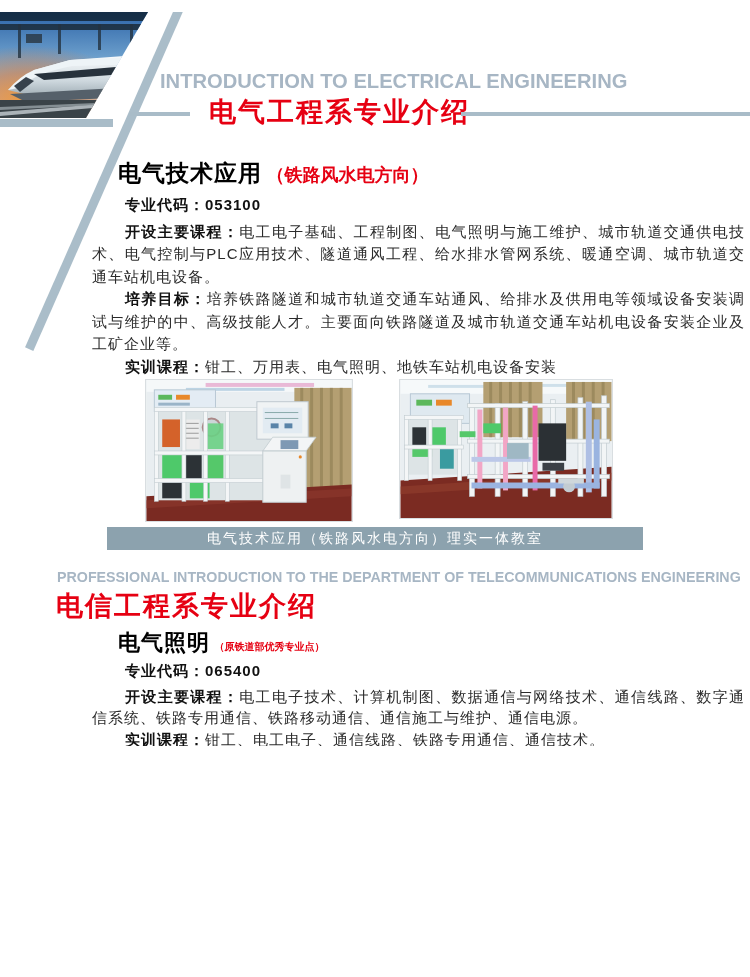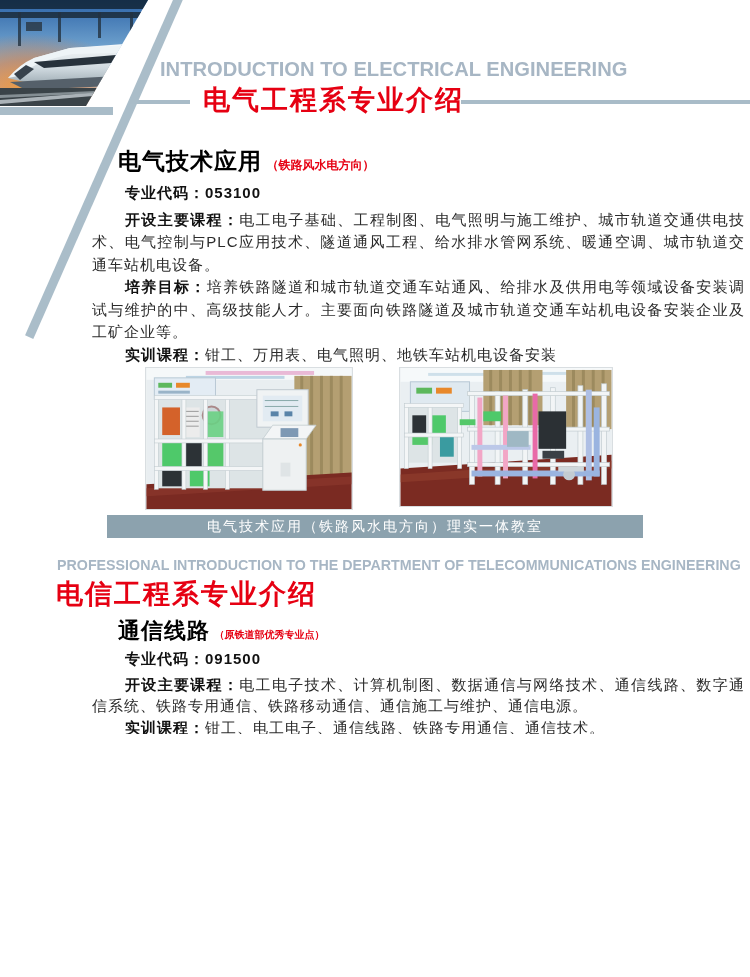--- a/index.html
+++ b/index.html
@@ -1,45 +1,45 @@
 <!DOCTYPE html>
 <html><head>
 <meta charset="utf-8">
 <style>
   html,body{margin:0;padding:0;background:#ffffff;}
   .page{
-    position:relative;width:750px;height:734px;margin:0 auto;background:#ffffff;
+    position:relative;width:750px;height:734px;margin:12px auto;background:#ffffff;
     overflow:hidden;font-family:"Liberation Sans","DejaVu Sans",sans-serif;color:#2b2b2b;
   }
   
   .hero{
     position:absolute;left:0;top:0;width:152px;height:106px;
     clip-path:polygon(0 0,148px 0,86px 106px,0 106px);
   }
   .hero svg{display:block;}
   .diag-stripe{
     position:absolute;left:176px;top:-6px;width:9px;height:375px;background:#aabdc9;
     transform:rotate(23.8deg);transform-origin:top center;
   }
   .bar-a{position:absolute;left:0;top:107px;width:113px;height:8px;background:#a9bcc8;}
   .eng-title-1{
     position:absolute;left:160px;top:57px;font-size:21px;font-weight:bold;color:#a7b6c4;
     letter-spacing:0;white-space:nowrap;transform:scaleX(.96);transform-origin:left top;
   }
   .red-title-1{
-    position:absolute;left:203px;top:82px;font-size:27px;font-weight:bold;color:#e60012;
+    position:absolute;left:209px;top:82px;font-size:27px;font-weight:bold;color:#e60012;
     letter-spacing:2px;white-space:nowrap;
   }
   .line-b{position:absolute;left:130px;top:100px;width:60px;height:4px;background:#a9bcc8;}
   .line-c{position:absolute;left:461px;top:100px;width:289px;height:4px;background:#a9bcc8;}
   
   .sec1-title{position:absolute;left:118px;top:146px;white-space:nowrap;}
   .sec2-subtitle{position:absolute;left:118px;top:616px;white-space:nowrap;}
   .sec-title-main{font-size:23px;font-weight:bold;color:#000000;letter-spacing:1px;}
-  .sec-title-note{font-size:12px;font-weight:bold;color:#e60012;letter-spacing:0;}
+  .sec-title-note{font-size:18px;font-weight:bold;color:#e60012;letter-spacing:0;}
   .sec2-subtitle .sec-title-main{font-size:22px;}
   .sec2-subtitle .sec-title-note{font-size:10px;}
   .eng-title-2{
     position:absolute;left:57px;top:556px;font-size:15px;font-weight:bold;color:#a7b6c4;
     white-space:nowrap;transform:scaleX(.95);transform-origin:left top;letter-spacing:0;
   }
   .red-title-2{
     position:absolute;left:56px;top:576px;font-size:27px;font-weight:bold;color:#e60012;
     letter-spacing:2px;white-space:nowrap;
   }
@@ -252,27 +252,27 @@
   </div>
 
   <div class="caption-bar cap1">
     <span>电气技术应用（铁路风水电方向）理实一体教室</span>
   </div>
 
   <div class="eng-title-2">PROFESSIONAL INTRODUCTION TO THE DEPARTMENT OF TELECOMMUNICATIONS ENGINEERING</div>
   <div class="red-title-2">电信工程系专业介绍</div>
 
   <div class="sec2-subtitle">
-    <span class="sec-title-main">通信线路</span>
+    <span class="sec-title-main">电气照明</span>
     <span class="sec-title-note">（原铁道部优秀专业点）</span>
   </div>
 
   <div class="body-block body-2">
     <p class="code-line">
-      <span>专业代码：</span><span>091500</span>
+      <span>专业代码：</span><span>065400</span>
     </p>
     <p>
       <span class="lbl">开设主要课程：</span><span>电工电子技术、计算机制图、数据通信与网络技术、通信线路、数字通信系统、铁路专用通信、铁路移动通信、通信施工与维护、通信电源。</span>
     </p>
     <p>
       <span class="lbl">实训课程：</span><span>钳工、电工电子、通信线路、铁路专用通信、通信技术。</span>
     </p>
   </div>
 
   <div class="photo p3">

